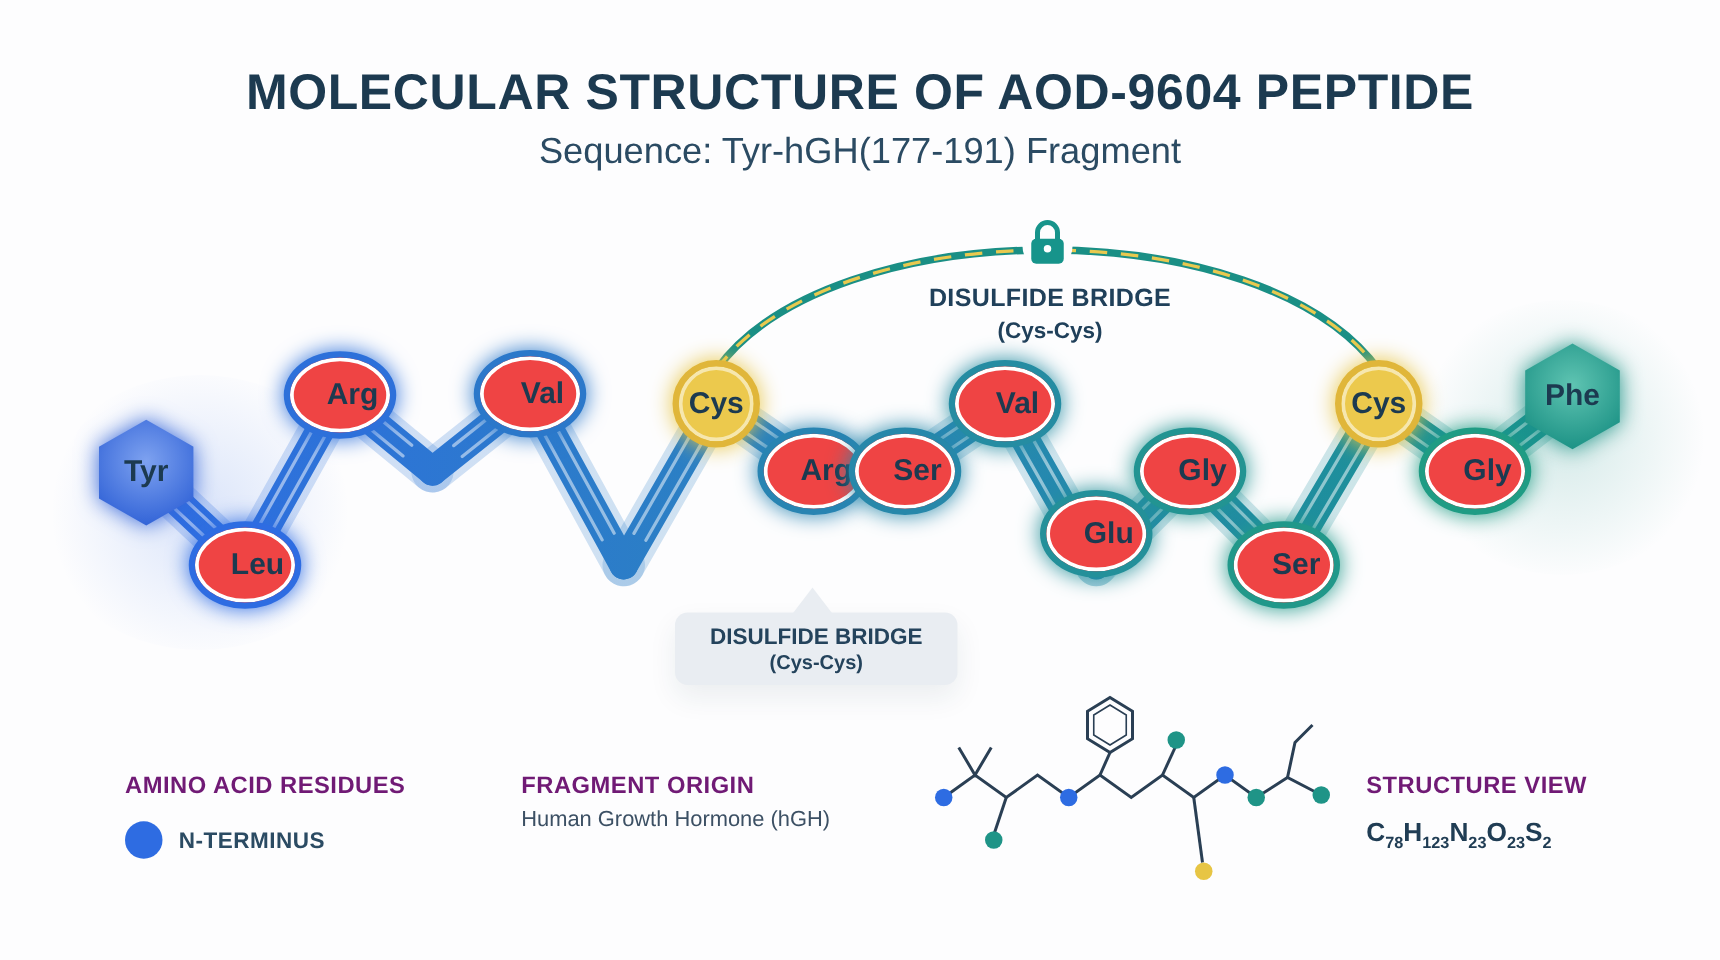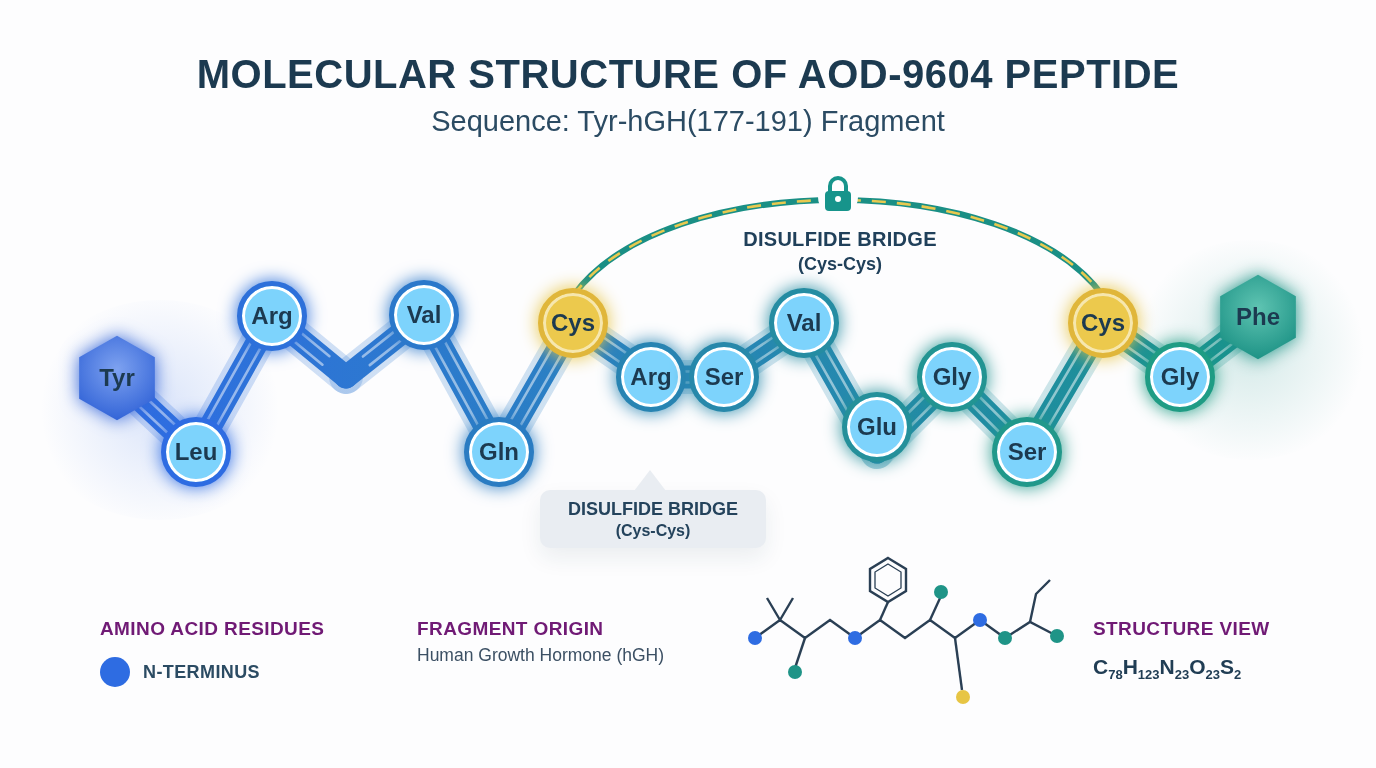--- a/index.html
+++ b/index.html
@@ -13,22 +13,22 @@
   }
   .subtitle{
     position:absolute;left:0;right:0;top:105px;text-align:center;
     font-size:29px;font-weight:500;color:#2b4b63;
   }
   #chain-svg{position:absolute;left:0;top:0;z-index:1;}
   #nodes{position:absolute;left:0;top:0;width:100%;height:100%;z-index:3;pointer-events:none;}
   .residue{position:absolute;transform:translate(-50%,-50%);filter:drop-shadow(0 0 9px var(--c));}
   .residue .shape{display:flex;align-items:center;justify-content:center;}
   .kind-circle .shape{
-    width:60px;height:60px;border-radius:50%;background:#7dd3fc;
-    border:5px solid var(--c);box-shadow:inset 0 0 0 3px #ffffff;
+    width:60px;height:60px;border-radius:50%;background:#ef4444;
+    border:5px solid var(--c);box-shadow:inset 0 0 0 3px #ffffff;padding-left:20px;
   }
   .kind-cys .shape{
     width:60px;height:60px;border-radius:50%;background:#ecc94d;
     border:5px solid #e0b63a;box-shadow:inset 0 0 0 3px rgba(255,255,255,0.55);
   }
   .kind-hex .shape{
     width:86px;height:90px;
     clip-path:polygon(50% 3%,94% 27%,94% 73%,50% 97%,6% 73%,6% 27%);
     background:radial-gradient(circle at 50% 40%, var(--c2) 0%, var(--c) 72%);
   }
@@ -178,25 +178,20 @@
       <div class="residue kind-circle" style="left: 272px; top: 316px; --c: #2d70da;">
         <div class="shape">
           <span class="rlabel">Arg</span>
         </div>
       </div>
       <div class="residue kind-circle" style="left: 424px; top: 315px; --c: #2b78ca;">
         <div class="shape">
           <span class="rlabel">Val</span>
         </div>
       </div>
-      <div class="residue kind-circle" style="left: 499px; top: 452px; --c: #2a7cc2;">
-        <div class="shape">
-          <span class="rlabel">Gln</span>
-        </div>
-      </div>
       <div class="residue kind-cys" style="left: 573px; top: 323px; --c: #e7c544;">
         <div class="shape">
           <span class="rlabel">Cys</span>
         </div>
       </div>
       <div class="residue kind-circle" style="left: 651px; top: 377px; --c: #2884b2;">
         <div class="shape">
           <span class="rlabel">Arg</span>
         </div>
       </div>

